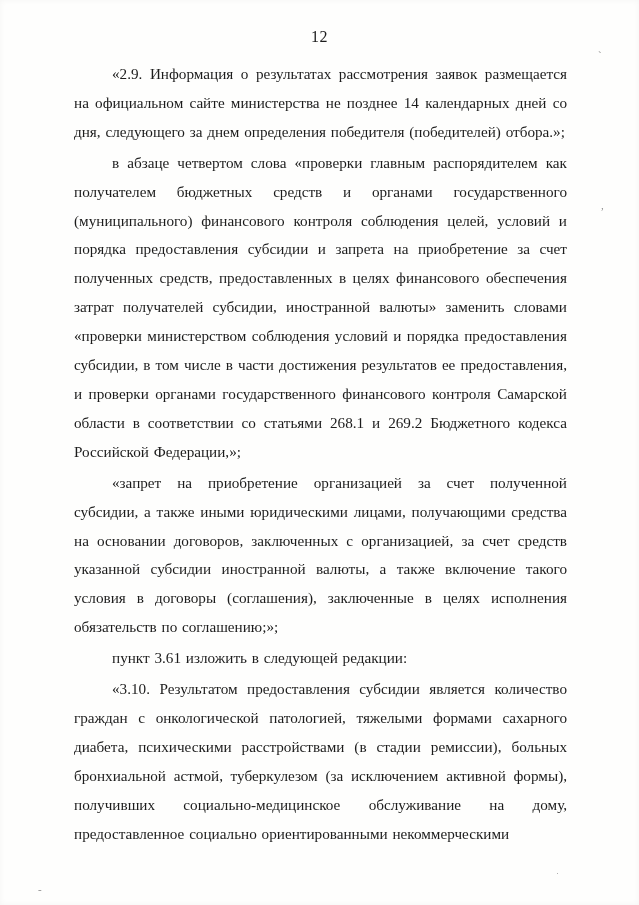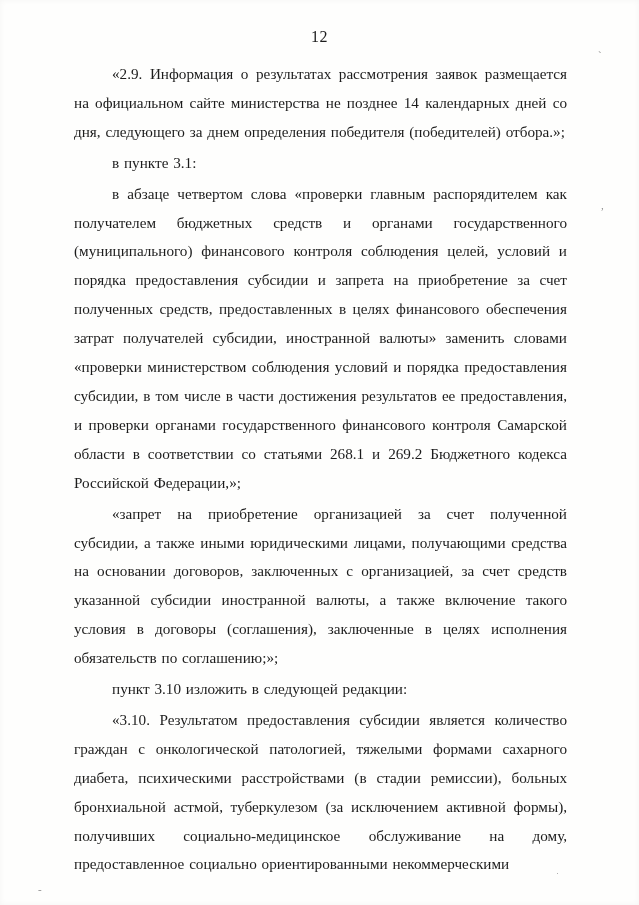--- a/index.html
+++ b/index.html
@@ -57,24 +57,23 @@
 </style>
 </head>
 <body>
 
 <div class="page">
 
   <div class="page-number">12</div>
 
   <div class="content">
     <p>«2.9. Информация о результатах рассмотрения заявок размещается на официальном сайте министерства не позднее 14 календарных дней со дня, следующего за днем определения победителя (победителей) отбора.»;</p>
-    <p>в пункте 3.1:</p>
     <p>в абзаце четвертом слова «проверки главным распорядителем как получателем бюджетных средств и органами государственного (муниципального) финансового контроля соблюдения целей, условий и порядка предоставления субсидии и запрета на приобретение за счет полученных средств, предоставленных в целях финансового обеспечения затрат получателей субсидии, иностранной валюты» заменить словами «проверки министерством соблюдения условий и порядка предоставления субсидии, в том числе в части достижения результатов ее предоставления, и проверки органами государственного финансового контроля Самарской области в соответствии со статьями 268.1 и 269.2 Бюджетного кодекса Российской Федерации,»;</p>
     <p>«запрет на приобретение организацией за счет полученной субсидии, а также иными юридическими лицами, получающими средства на основании договоров, заключенных с организацией, за счет средств указанной субсидии иностранной валюты, а также включение такого условия в договоры (соглашения), заключенные в целях исполнения обязательств по соглашению;»;</p>
-    <p>пункт 3.10 изложить в следующей редакции:</p>
+    <p>пункт 3.61 изложить в следующей редакции:</p>
     <p>«3.10. Результатом предоставления субсидии является количество граждан с онкологической патологией, тяжелыми формами сахарного диабета, психическими расстройствами (в стадии ремиссии), больных бронхиальной астмой, туберкулезом (за исключением активной формы), получивших социально-медицинское обслуживание на дому, предоставленное социально ориентированными некоммерческими</p>
   </div>
 
   <span class="artifact a1">`</span>
   <span class="artifact a2">,</span>
   <span class="artifact a3">-</span>
   <span class="artifact a4">·</span>
 
 </div>
 

